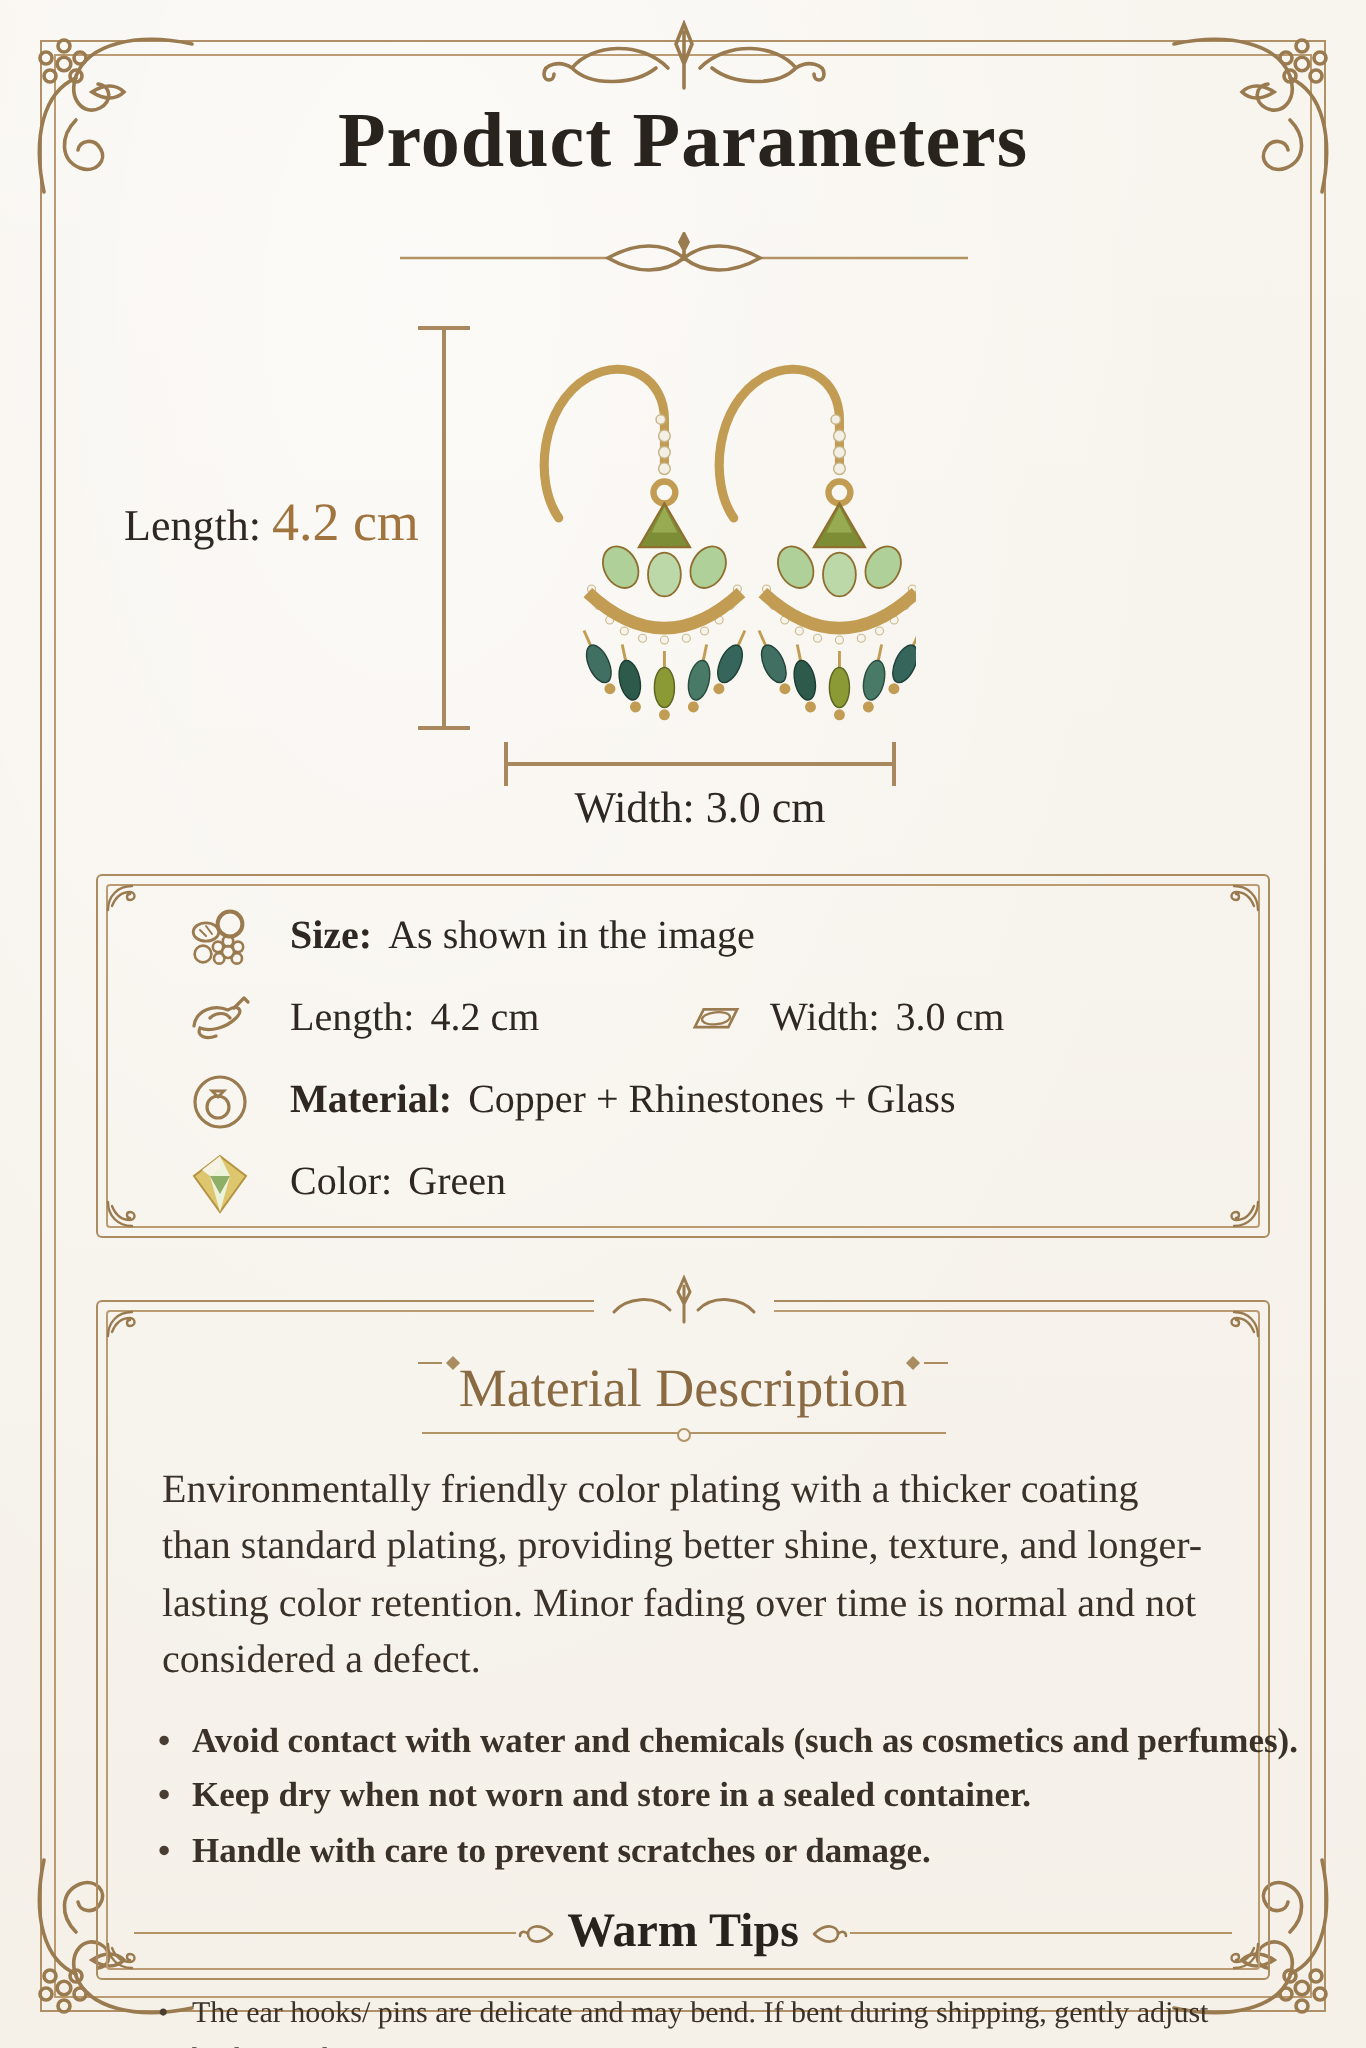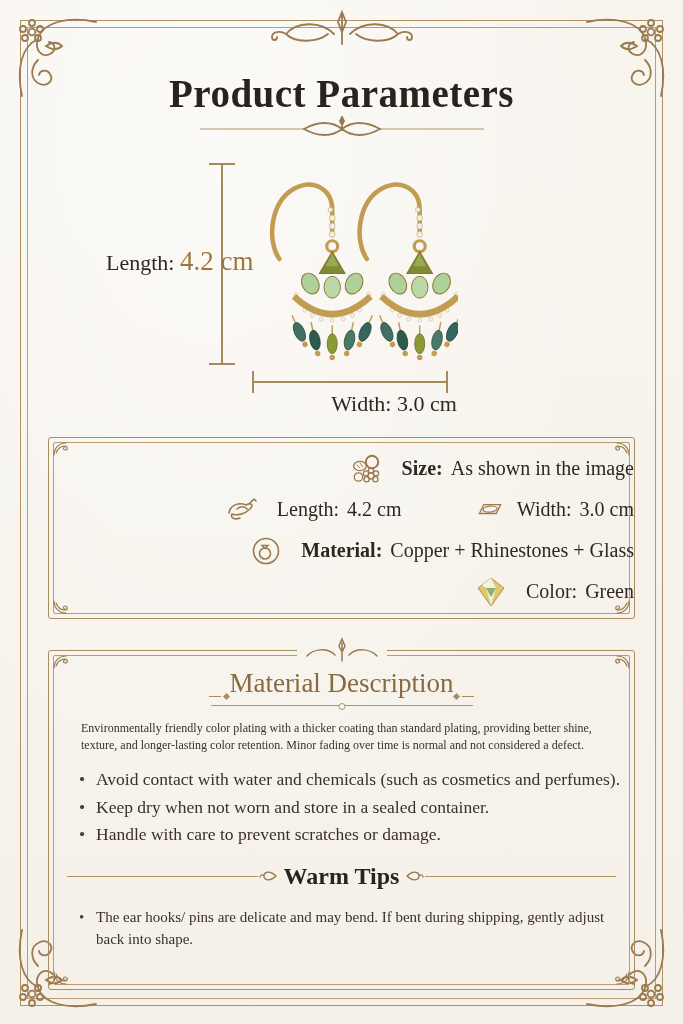--- a/index.html
+++ b/index.html
@@ -19,37 +19,37 @@
   .frame-outer{position:absolute;left:20px;top:20px;right:20px;bottom:18px;border:1.6px solid #b09066;pointer-events:none;}
   .frame-inner{position:absolute;left:27px;top:27px;right:27px;bottom:25px;border:1px solid #bb9c72;pointer-events:none;}
   .corner{position:absolute;width:92px;height:92px;}
   .corner.tl{left:8px;top:8px;}
   .corner.tr{right:8px;top:8px;transform:scaleX(-1);}
   .corner.bl{left:8px;bottom:6px;transform:scaleY(-1);}
   .corner.br{right:8px;bottom:6px;transform:scale(-1,-1);}
   .top-flourish{position:absolute;left:50%;top:10px;transform:translateX(-50%);}
   
   .title{
-    position:absolute;left:0;right:0;top:71px;
+    position:absolute;left:0;right:0;top:48px;
     text-align:center;font-size:39px;font-weight:bold;color:#29231e;
     letter-spacing:.5px;
   }
   .title-divider{position:absolute;left:50%;top:116px;transform:translateX(-50%);}
   
   .figure{position:absolute;left:0;top:150px;width:683px;height:270px;}
   .vline{position:absolute;left:221px;top:13px;width:1.6px;height:202px;background:#a8895d;}
   .vline::before,.vline::after{content:"";position:absolute;left:-12px;width:26px;height:1.6px;background:#a8895d;}
   .vline::before{top:0;}
   .vline::after{bottom:0;}
   .hline{position:absolute;left:252px;top:231px;width:196px;height:1.6px;background:#a8895d;}
   .hline::before,.hline::after{content:"";position:absolute;top:-10px;width:1.6px;height:22px;background:#a8895d;}
   .hline::before{left:0;}
   .hline::after{right:0;}
   .earrings{position:absolute;left:252px;top:25px;}
-  .dim-label{position:absolute;white-space:nowrap;font-size:22px;color:#2f2822;margin-left:44px;}
+  .dim-label{position:absolute;white-space:nowrap;font-size:22px;color:#2f2822;}
   .dim-label .val{font-size:27px;color:#a0743f;}
   .len-label{left:62px;top:96px;width:146px;text-align:right;}
   .wt-label{left:476px;top:99px;}
   .wid-label{left:250px;top:241px;width:200px;text-align:center;}
   
   .panel{
     position:absolute;left:48px;width:587px;
     border:1.6px solid #ab8c60;border-radius:3px;
     box-sizing:border-box;
   }
@@ -57,45 +57,45 @@
     content:"";position:absolute;left:4px;top:4px;right:4px;bottom:4px;
     border:1px solid #bb9c72;border-radius:2px;pointer-events:none;
   }
   .panel .curl{position:absolute;width:20px;height:20px;}
   .panel .curl.tl{left:2px;top:2px;}
   .panel .curl.tr{right:2px;top:2px;transform:scaleX(-1);}
   .panel .curl.bl{left:2px;bottom:2px;transform:scaleY(-1);}
   .panel .curl.br{right:2px;bottom:2px;transform:scale(-1,-1);}
   .params-panel{top:437px;height:182px;}
   .param-rows{position:absolute;left:0;top:10px;right:0;}
-  .param-row{display:flex;align-items:center;height:41px;padding-left:44px;font-size:20px;color:#2f2822;justify-content:flex-end;}
+  .param-row{display:flex;align-items:center;height:41px;padding-left:44px;font-size:20px;color:#2f2822;}
   .param-row .ic{width:34px;height:34px;margin-right:18px;flex:0 0 auto;}
   .param-row b{font-weight:bold;margin-right:8px;}
   .param-row .lab{margin-right:8px;}
   .row-split{display:flex;align-items:center;}
   .row-split .cell-left{display:flex;align-items:center;width:250px;}
   .row-split .cell-right{display:flex;align-items:center;}
   .row-split .cell-right .ic{width:30px;height:22px;margin-right:12px;}
   
   .material-panel{top:650px;height:340px;}
   .panel-flourish{position:absolute;left:50%;top:-14px;transform:translateX(-50%);background:transparent;}
   .md-heading{
-    margin-top:17px;text-align:center;font-size:27px;color:#8a6a42;
-    display:flex;align-items:flex-end;justify-content:center;
+    margin-top:28px;text-align:center;font-size:27px;color:#8a6a42;
+    display:flex;align-items:flex-start;justify-content:center;
   }
   .orn{display:inline-flex;align-items:center;gap:3px;}
   .orn .ln{width:12px;height:1px;background:#a98c5f;}
   .orn .dia{width:5px;height:5px;background:#a98c5f;transform:rotate(45deg);}
   .md-underline{position:relative;width:262px;height:1px;background:#b29364;margin:6px auto 0;}
   .md-underline i{position:absolute;left:50%;top:-2.5px;transform:translateX(-50%);
     width:5px;height:5px;border:1px solid #b29364;border-radius:50%;background:#f7f4ed;}
   .md-para{
-    margin:14px 32px 0;font-size:12px;line-height:1.42;color:#3a3128;
-  }
-  .care-list{margin:12px 10px 0 30px;padding:0;list-style:none;}
+    margin:14px 32px 0;font-size:20px;line-height:1.42;color:#3a3128;
+  }
+  .care-list{margin:12px 10px 0 30px;padding:0;list-style:none;font-weight:bold;}
   .care-list li{position:relative;padding-left:17px;font-size:17.5px;line-height:1.58;color:#3a3128;white-space:nowrap;}
   .care-list li::before{content:"•";position:absolute;left:0;top:0;color:#4a3e33;}
   .tips-heading-row{display:flex;align-items:center;margin:14px 18px 16px;}
   .tips-heading-row .tline{flex:1;height:1px;background:#b29364;}
   .tips-title{font-size:24px;font-weight:bold;color:#29231e;margin:0 6px;}
   .tips-curl{width:20px;height:14px;flex:0 0 auto;}
   .tips-list{margin:12px 18px 0 30px;padding:0;list-style:none;}
   .tips-list li{position:relative;padding-left:17px;font-size:15px;line-height:1.5;color:#3a3128;margin-bottom:9px;}
   .tips-list li::before{content:"•";position:absolute;left:0;top:0;color:#4a3e33;}
   .gold-stroke{stroke:#9a7a4f;fill:none;stroke-width:1.8;stroke-linecap:round;}

